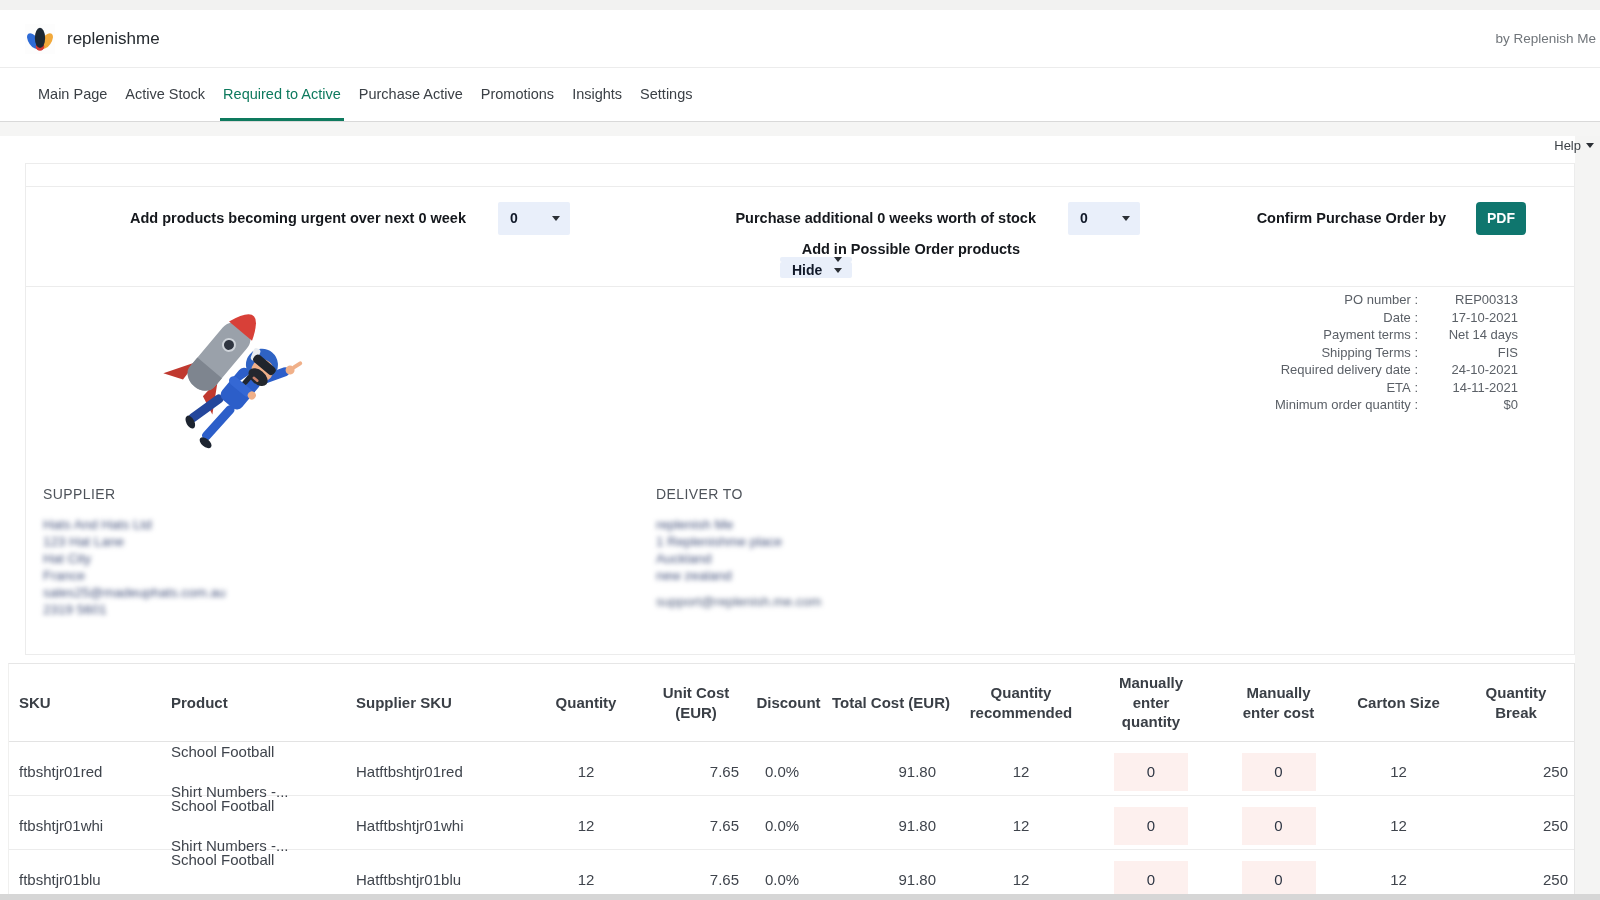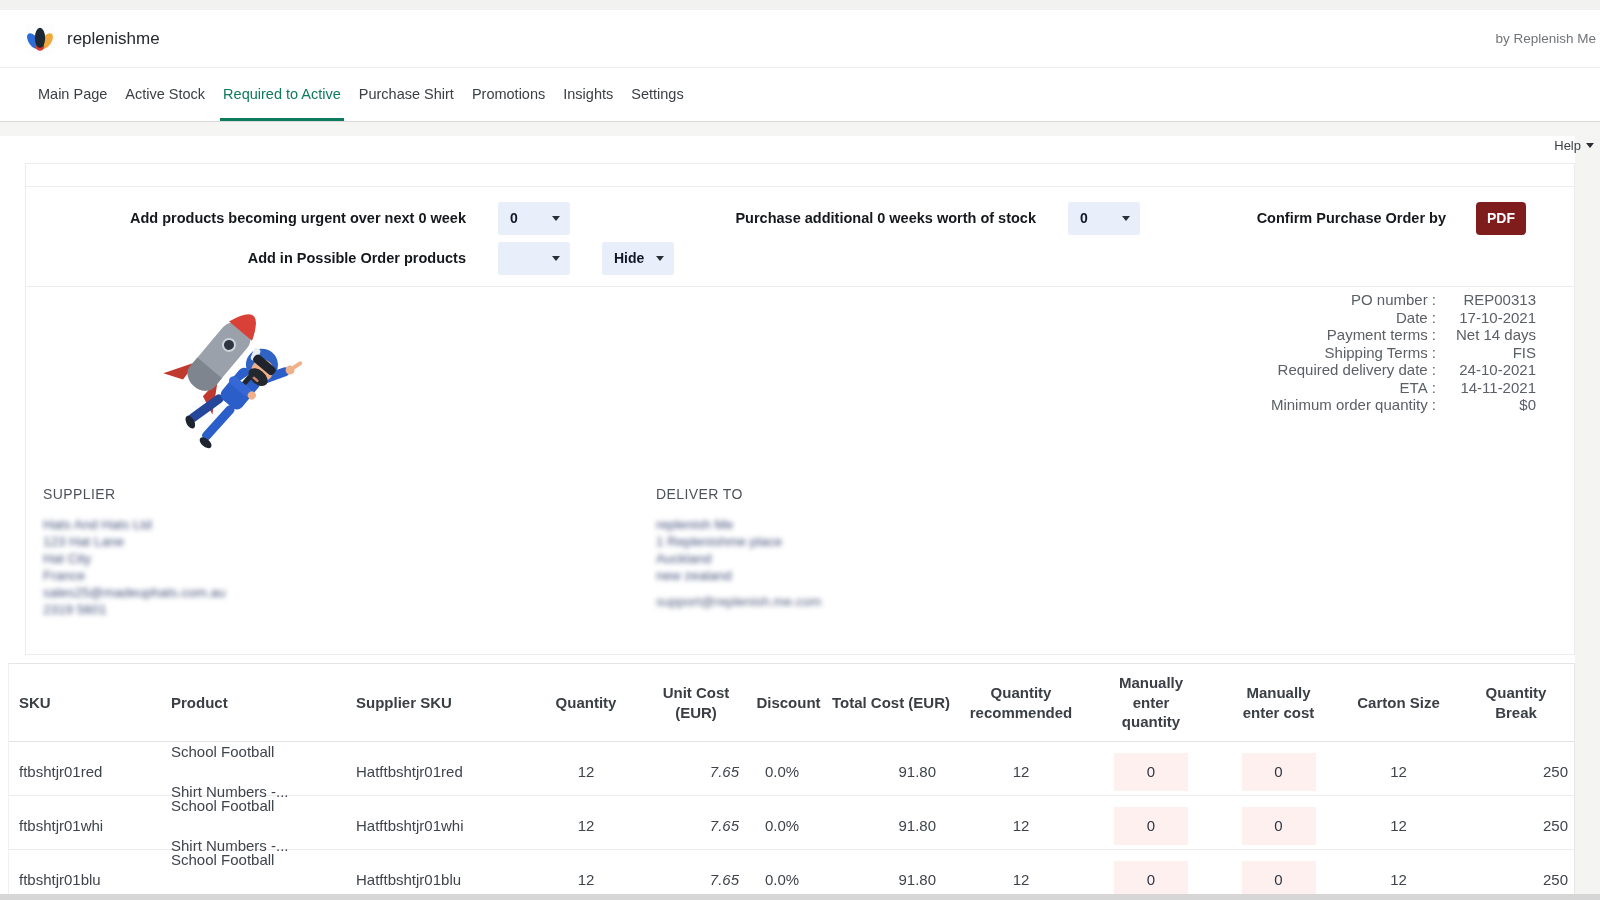--- a/index.html
+++ b/index.html
@@ -27,34 +27,34 @@
   .help { position:absolute; top:138px; right:6px; font-size:13px; color:#3b4046; cursor:pointer;
     display:flex; align-items:center; gap:5px; }
   .caret-down { width:0; height:0; border-left:4px solid transparent; border-right:4px solid transparent;
     border-top:5px solid #2b2f35; display:inline-block; }
 
   
   .panel { position:absolute; left:25px; top:163px; width:1550px; border:1px solid #ececec; background:#fff; }
   .panel-strip { height:23px; border-bottom:1px solid #ececec; }
   .controls { padding:14px 0 11px; border-bottom:1px solid #ececec; }
   .ctrl-row { display:flex; align-items:center; height:34px; }
-  .ctrl-row + .ctrl-row { margin-top:6px; }
+  .ctrl-row + .ctrl-row { margin-top:6px;flex-direction:column; }
   .ctrl-label { font-weight:700; font-size:14.5px; color:#15181d; text-align:right; }
   .l1 { width:440px; } .l2 { width:466px; }
   .sel { width:72px; height:33px; margin-left:32px; background:#e9effa; border-radius:2px;
     display:flex; align-items:center; justify-content:space-between; padding:0 10px 0 12px;
     font-weight:700; font-size:14px; color:#101828; cursor:pointer; }
   .grp3 { flex:1; display:flex; align-items:center; justify-content:flex-end; padding-right:48px; }
-  .pdf-btn { margin-left:30px; width:50px; height:33px; background:#7f1d1d; color:#fff; font-weight:700;
+  .pdf-btn { margin-left:30px; width:50px; height:33px; background:#0f766e; color:#fff; font-weight:700;
     font-size:14px; border:none; border-radius:4px; display:flex; align-items:center; justify-content:center; cursor:pointer; }
 
   
   .po-section { position:relative; height:367px; }
   .mascot { position:absolute; left:105px; top:5px; }
-  .po-details { position:absolute; top:4px; right:38px; font-size:15px; color:#5b6067; line-height:17.5px; }
+  .po-details { position:absolute; top:4px; right:56px; font-size:13px; color:#5b6067; line-height:17.5px; }
   .po-row { display:flex; justify-content:flex-end; }
   .po-label::after { content:"\00a0:"; }
   .po-value { width:100px; text-align:right; }
   .addr { position:absolute; top:183px;margin-top:16px; }
   .addr.supplier { left:17px; } .addr.deliver { left:630px; }
   .addr-title { font-size:14px; color:#4e535a; letter-spacing:0.4px; }
   .addr-lines { margin-top:14px; font-size:13.5px; line-height:17px; color:#42507a; filter:blur(2.6px); }
   .addr-email { margin-top:10px; font-size:13.5px; color:#4d5a7a; filter:blur(2.6px); }
 
   
@@ -63,21 +63,21 @@
   .tgrid { display:grid; grid-template-columns:152px 185px 185px 110px 110px 75px 130px 130px 130px 125px 115px 120px; }
   .thead { height:78px; border-bottom:1px solid #e3e3e3; }
   .th { display:flex; align-items:center; justify-content:center; text-align:center;
     font-size:15px; font-weight:600; color:#3a3f46; line-height:1.32; }
   .th.h-left { justify-content:flex-start; text-align:left; padding-left:10px; }
   .th .narrow { max-width:82px; }
   .trow { height:54px; border-bottom:1px solid #ececec; }
   .td { display:flex; align-items:center; font-size:15px; color:#3f444c; }
   .c-left { padding-left:10px; }
   .c-center { justify-content:center; }
-  .c-right { justify-content:flex-end; padding-right:12px;font-style:italic; }
+  .c-right { justify-content:flex-end; padding-right:12px; }
   .c-right2 { justify-content:flex-end; padding-right:20px; }
   .c-disc { padding-left:14px; }
   .c-break { justify-content:flex-end; padding-right:8px; }
   .c-multi { flex-direction:column; justify-content:center; align-items:flex-start; line-height:19px;gap:21px; }
   .pink { width:74px; height:38px; background:#fdf0ee; display:flex; align-items:center; justify-content:center;
     color:#2e3644; font-size:15px; }
 </style>
 </head>
 <body>
 
@@ -92,21 +92,21 @@
     <ellipse cx="14" cy="13" rx="4.8" ry="9.5" fill="#1c2733"></ellipse>
   </svg>
   <div class="brand">replenishme</div>
   <div class="byline">by Replenish Me</div>
 </header>
 
 <nav class="nav-bar">
     <div class="nav-tab">Main Page</div>
     <div class="nav-tab">Active Stock</div>
     <div class="nav-tab active">Required to Active</div>
-    <div class="nav-tab">Purchase Shirt</div>
+    <div class="nav-tab">Purchase Active</div>
     <div class="nav-tab">Promotions</div>
     <div class="nav-tab">Insights</div>
     <div class="nav-tab">Settings</div>
   </nav>
 
 <div class="gray-band"></div>
 <div class="right-band"></div>
 
 <div class="help">
   <span>Help</span>

